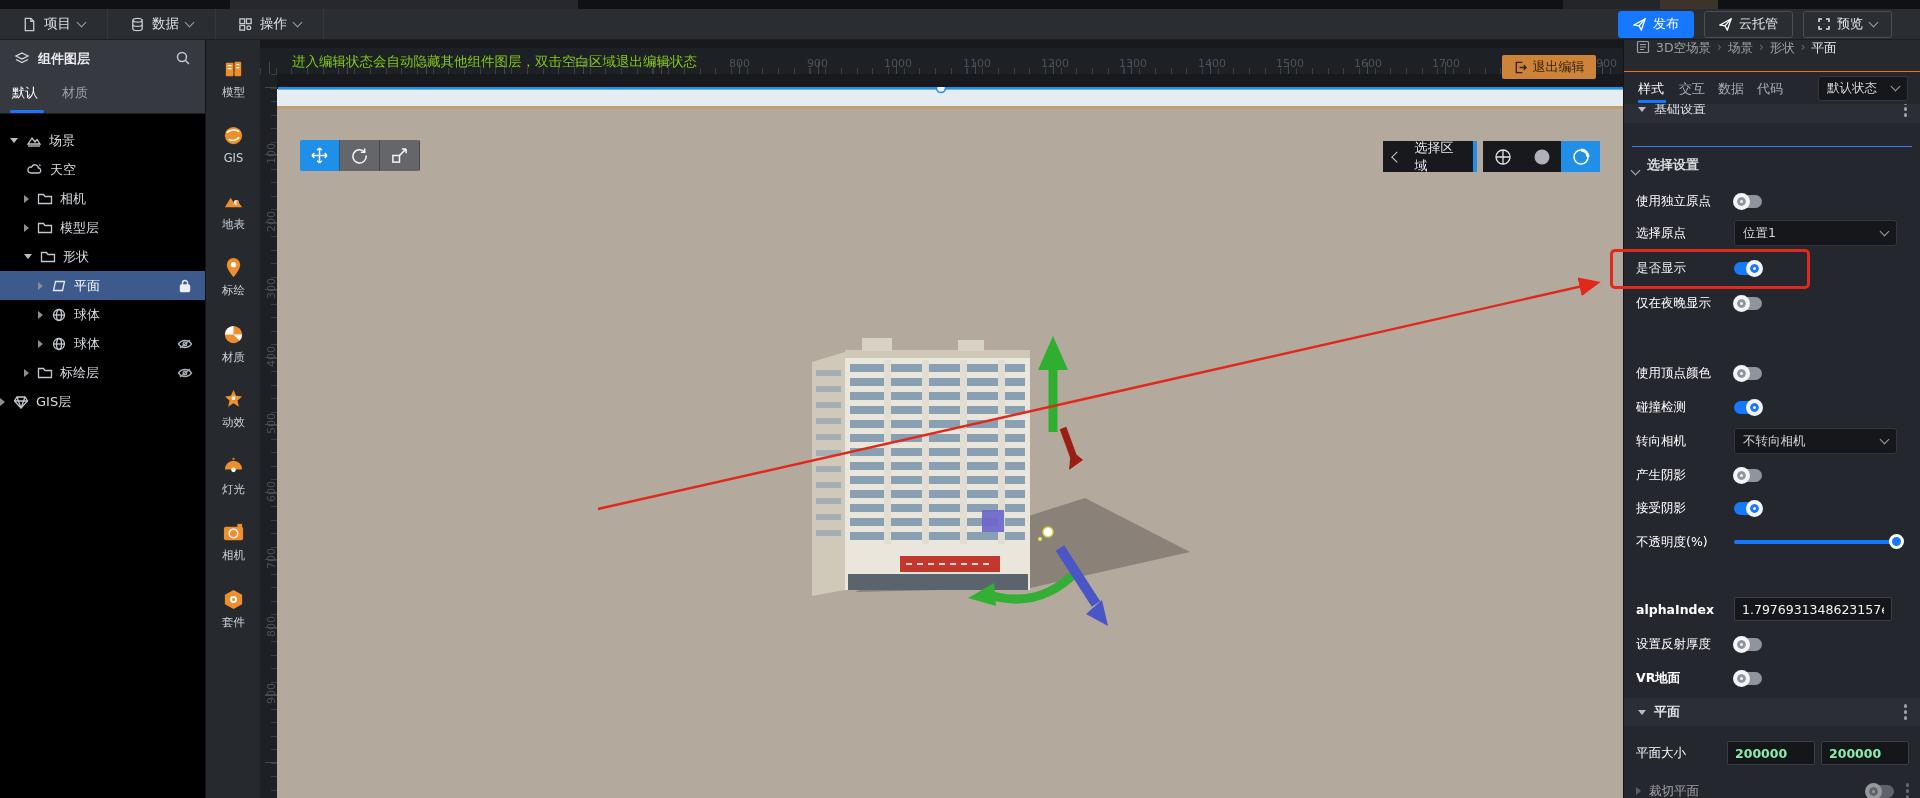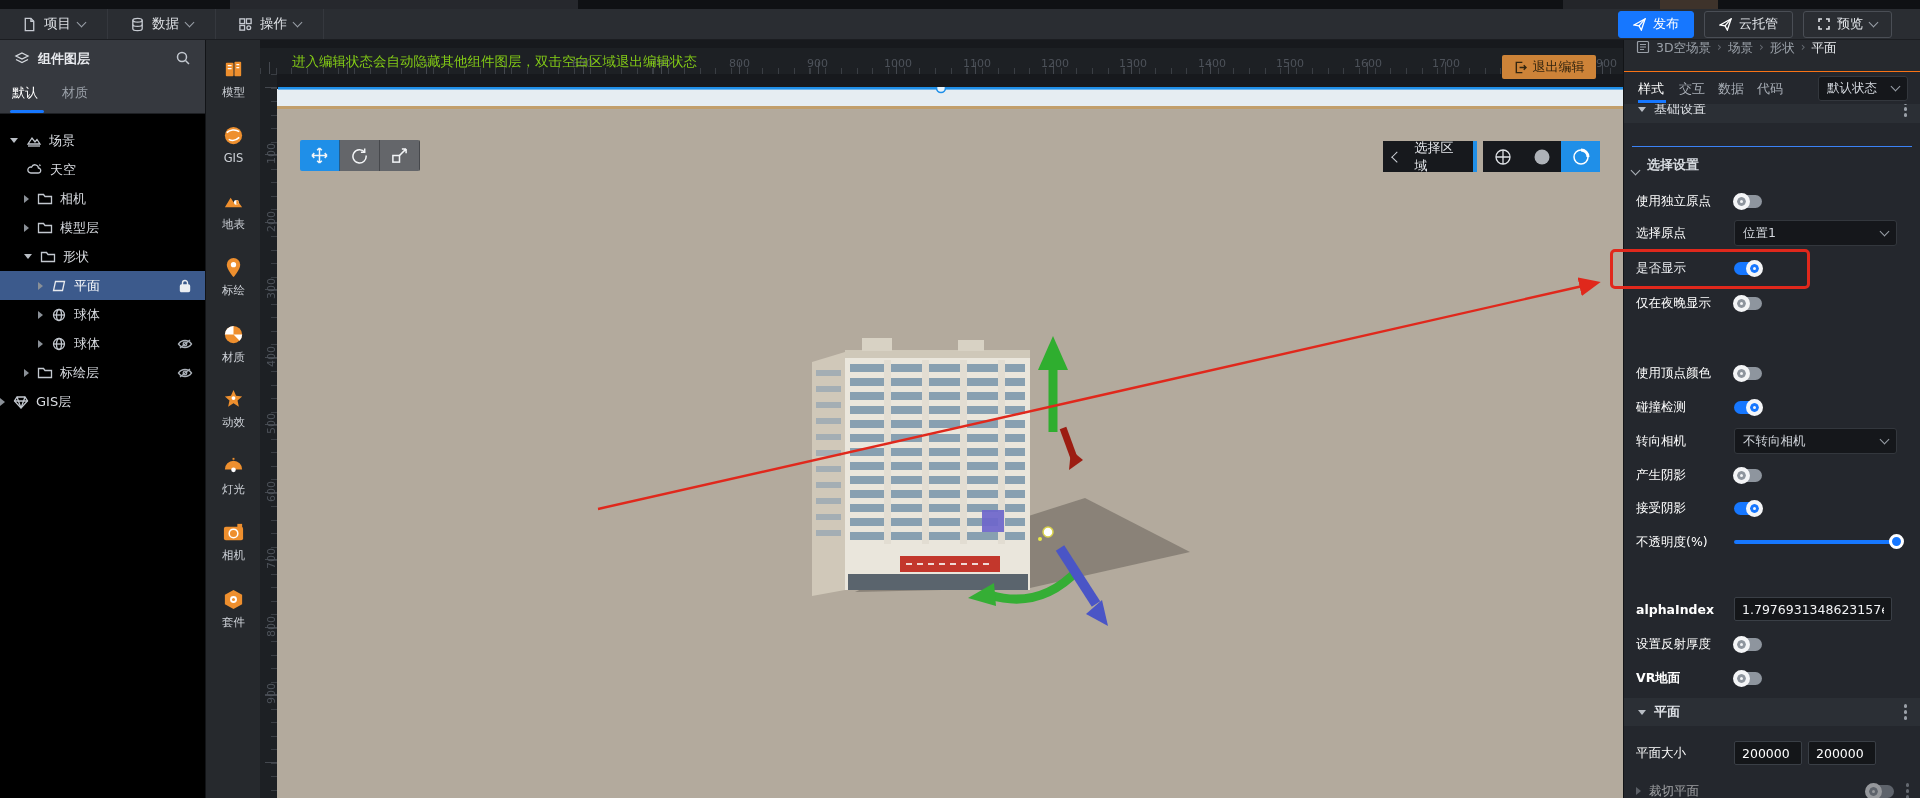--- a/index.html
+++ b/index.html
@@ -101,21 +101,21 @@
   .tgl.on{background:#1677ff}
   .tgl.on .knob{left:auto;right:-1px;box-shadow:inset 0 0 0 3px #1677ff}
   .isel{width:163px;height:26px;background:#15171b;border:1px solid #33373d;border-radius:3px;display:flex;align-items:center;
         justify-content:space-between;padding:0 8px;color:#d3d7dd;font-size:12.5px;cursor:pointer}
   .iinput{height:24px;background:#141619;border:1px solid #3a3f46;border-radius:2px;color:#f2f3f5;font-size:12.5px;
           padding:0 7px;font-family:"DejaVu Sans","Liberation Sans",sans-serif}
   .slider{position:relative;width:163px;height:4px;background:#1677ff;border-radius:2px}
   .slider .sknob{position:absolute;right:-7px;top:-6px;width:15px;height:15px;border-radius:50%;background:#1677ff;border:3px solid #fff}
   .kebab{display:flex;flex-direction:column;gap:2.5px;margin-left:auto;cursor:pointer}
   .kebab i{width:3.5px;height:3.5px;border-radius:50%;background:#9aa0a8}
-  #plane-size-row .iinput{width:68px;color:#ffffff;font-weight:normal}
+  #plane-size-row .iinput{width:88px;color:#86efac;font-weight:bold}
   .dim{opacity:.55}
 
   
   #anno-rect{position:absolute;left:1610px;top:249px;width:200px;height:40px;border:3px solid #e0281c;border-radius:5px;z-index:50;pointer-events:none}
   #anno-svg{position:absolute;left:0;top:0;width:1920px;height:798px;z-index:49;pointer-events:none}
 </style>
 </head>
 <body>
 
 <div id="topstrip">

